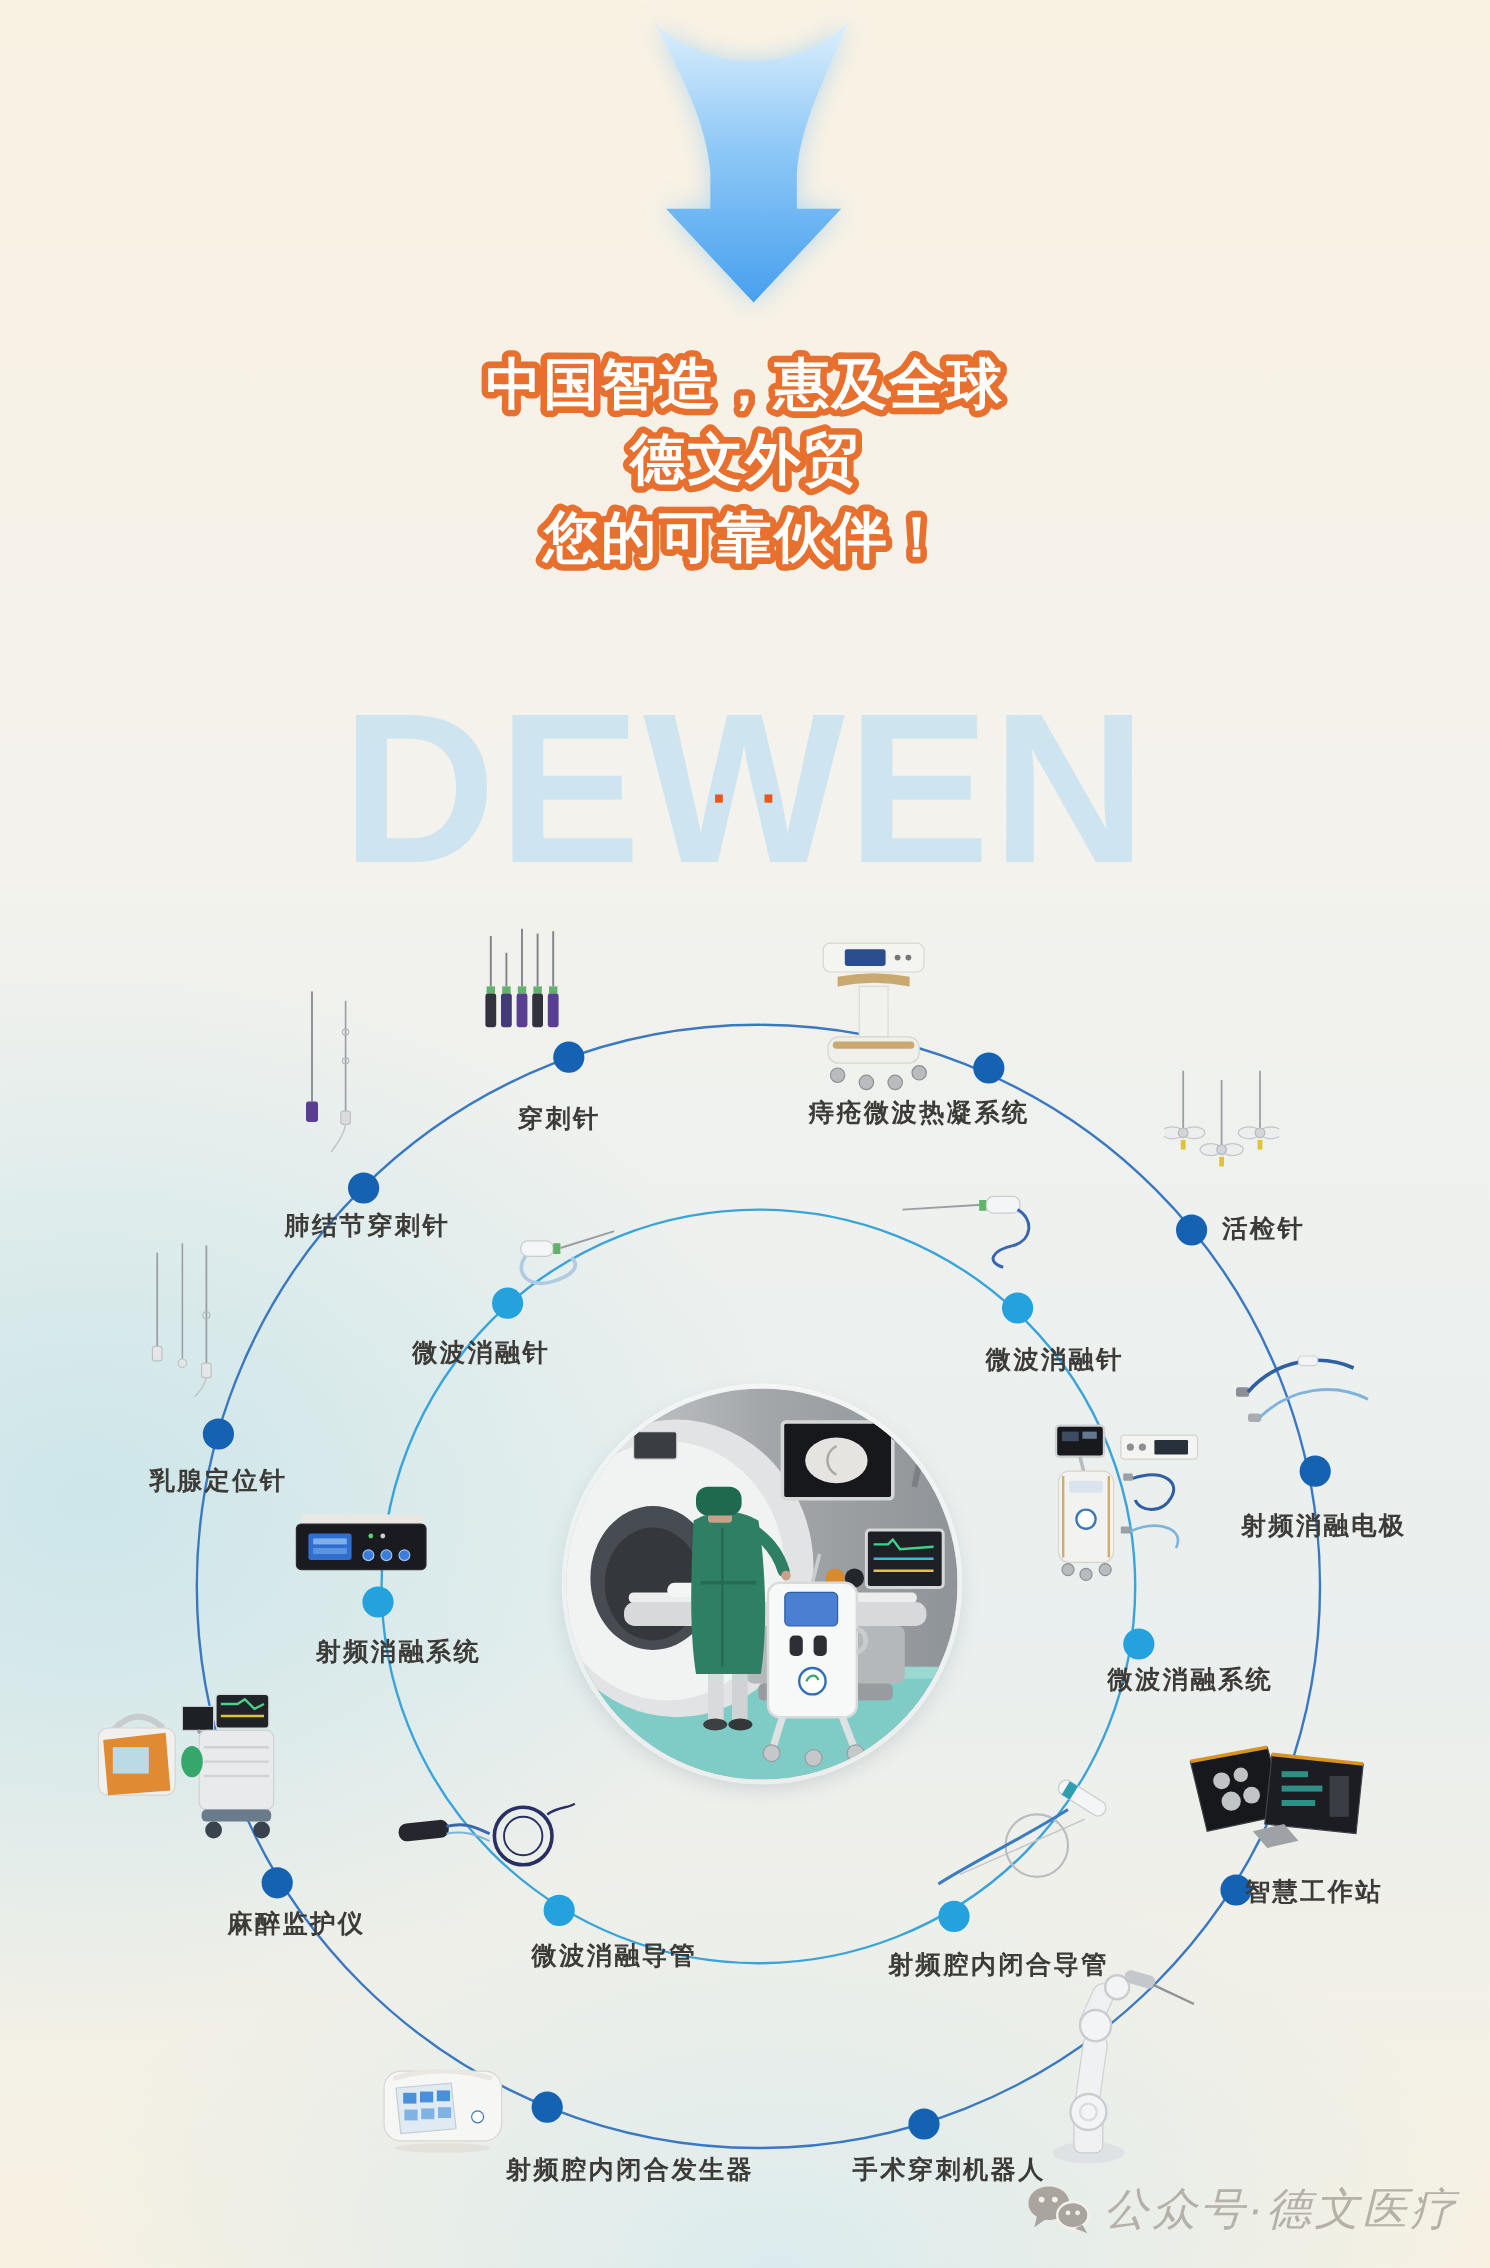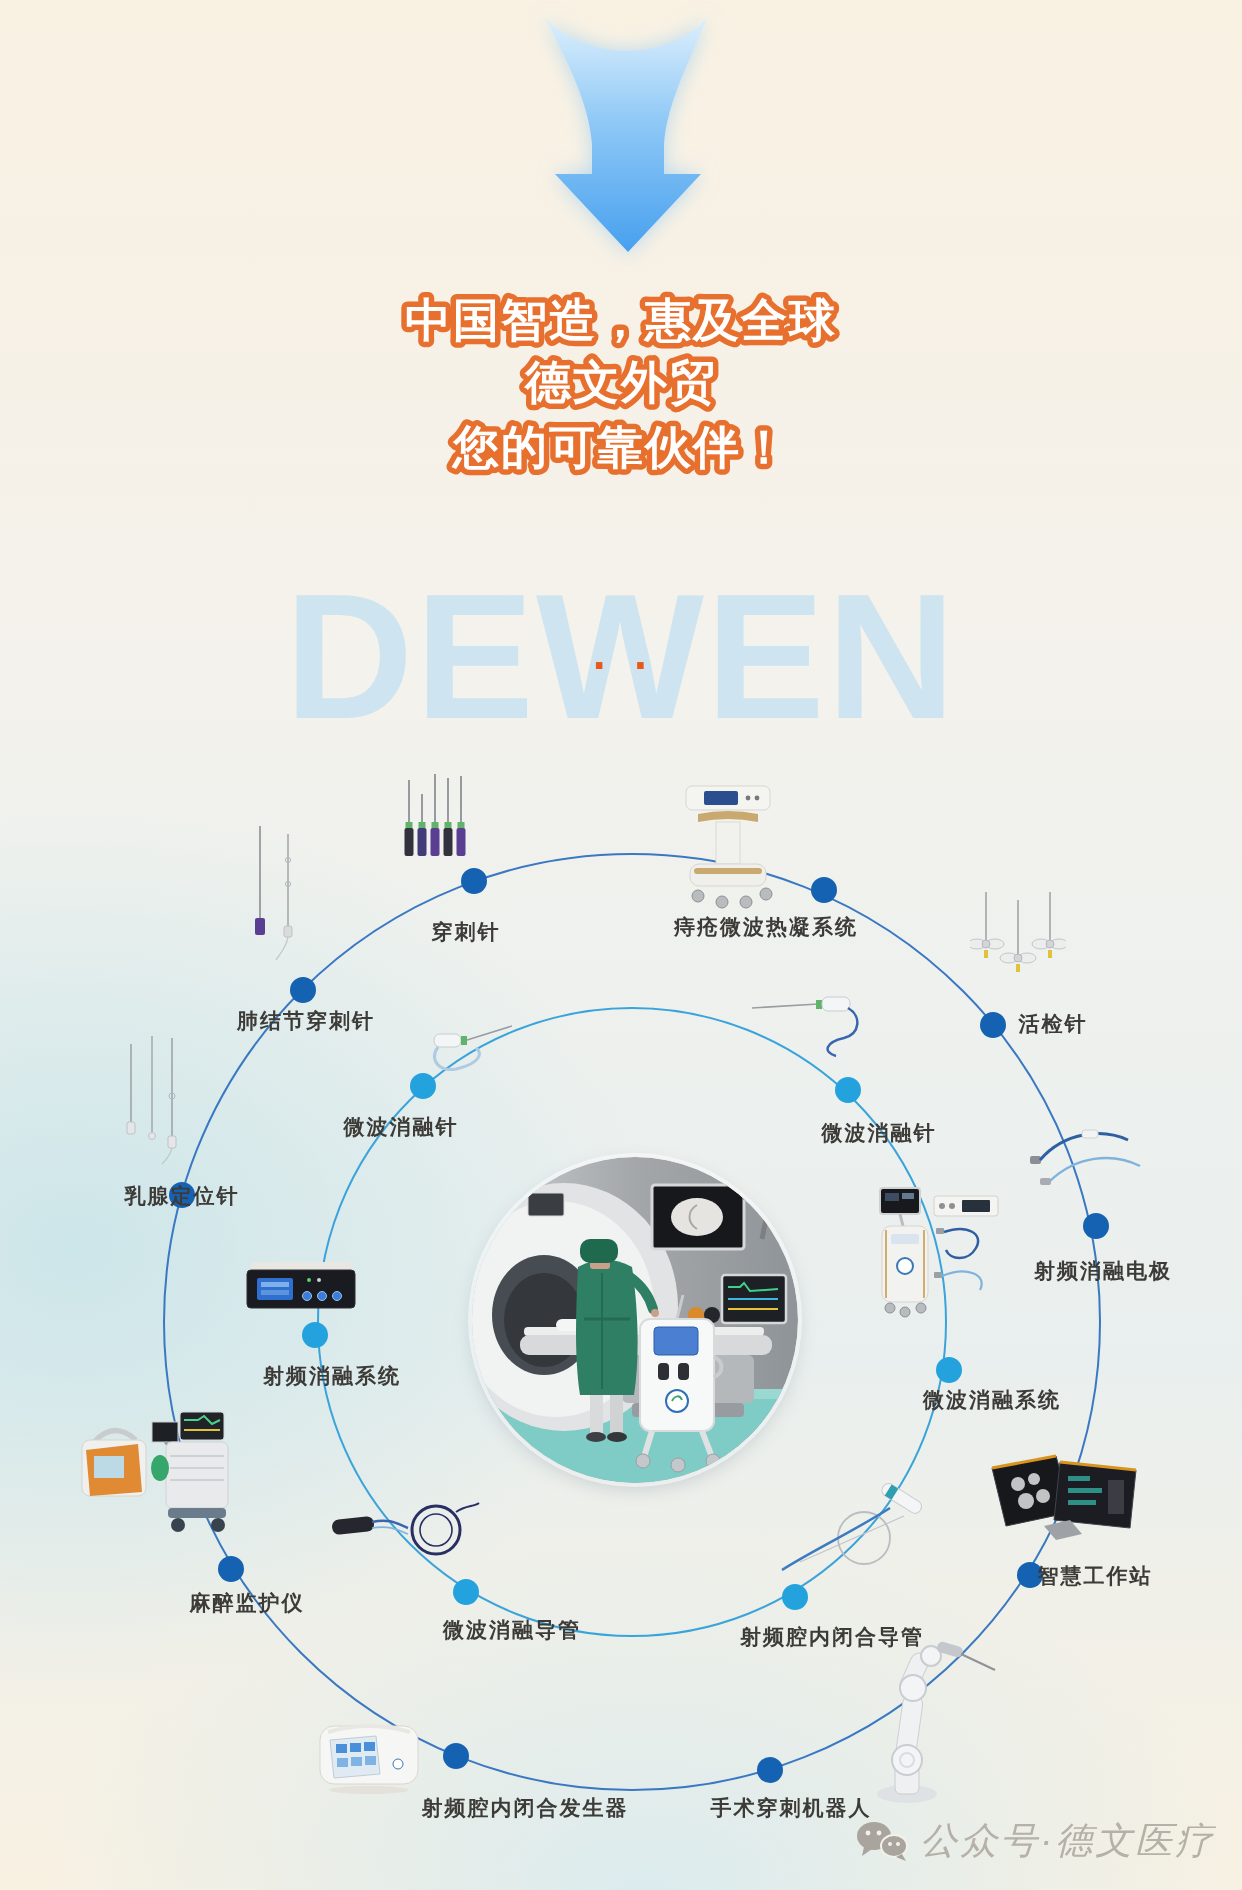--- a/index.html
+++ b/index.html
@@ -107,21 +107,21 @@
   <div class="dot inner" style="left:949px;top:1370px;"></div>
   <div class="dot inner" style="left:466px;top:1592px;"></div>
   <div class="dot inner" style="left:795px;top:1597px;"></div>
 
   <div class="node-label" style="left:466px;top:920px;margin-top:12px;">穿刺针</div>
   <div class="node-label" style="left:766px;top:927px;">痔疮微波热凝系统</div>
   <div class="node-label" style="left:1053px;top:1024px;">活检针</div>
   <div class="node-label" style="left:306px;top:1021px;">肺结节穿刺针</div>
   <div class="node-label" style="left:401px;top:1127px;">微波消融针</div>
   <div class="node-label" style="left:879px;top:1133px;">微波消融针</div>
-  <div class="node-label" style="left:182px;top:1196px;">乳腺定位针</div>
+  <div class="node-label" style="left:182px;top:1234px;">乳腺定位针</div>
   <div class="node-label" style="left:1103px;top:1271px;">射频消融电极</div>
   <div class="node-label" style="left:332px;top:1376px;">射频消融系统</div>
   <div class="node-label" style="left:992px;top:1400px;">微波消融系统</div>
   <div class="node-label" style="left:247px;top:1603px;">麻醉监护仪</div>
   <div class="node-label" style="left:1095px;top:1576px;">智慧工作站</div>
   <div class="node-label" style="left:512px;top:1630px;text-align:center;">微波消融导管</div>
   <div class="node-label" style="left:832px;top:1637px;">射频腔内闭合导管</div>
   <div class="node-label" style="left:525px;top:1808px;">射频腔内闭合发生器</div>
   <div class="node-label" style="left:791px;top:1808px;">手术穿刺机器人</div>
 

